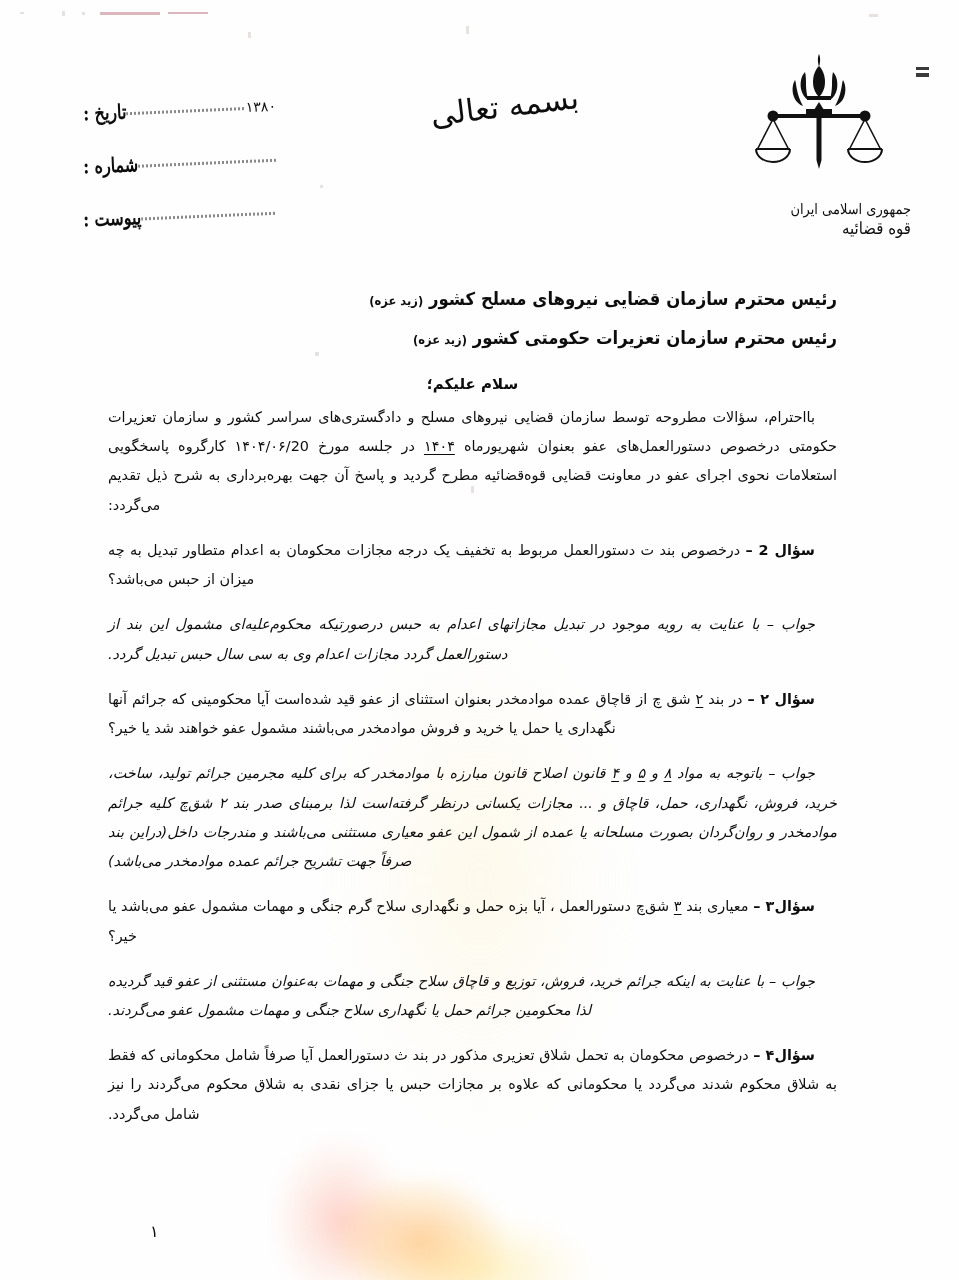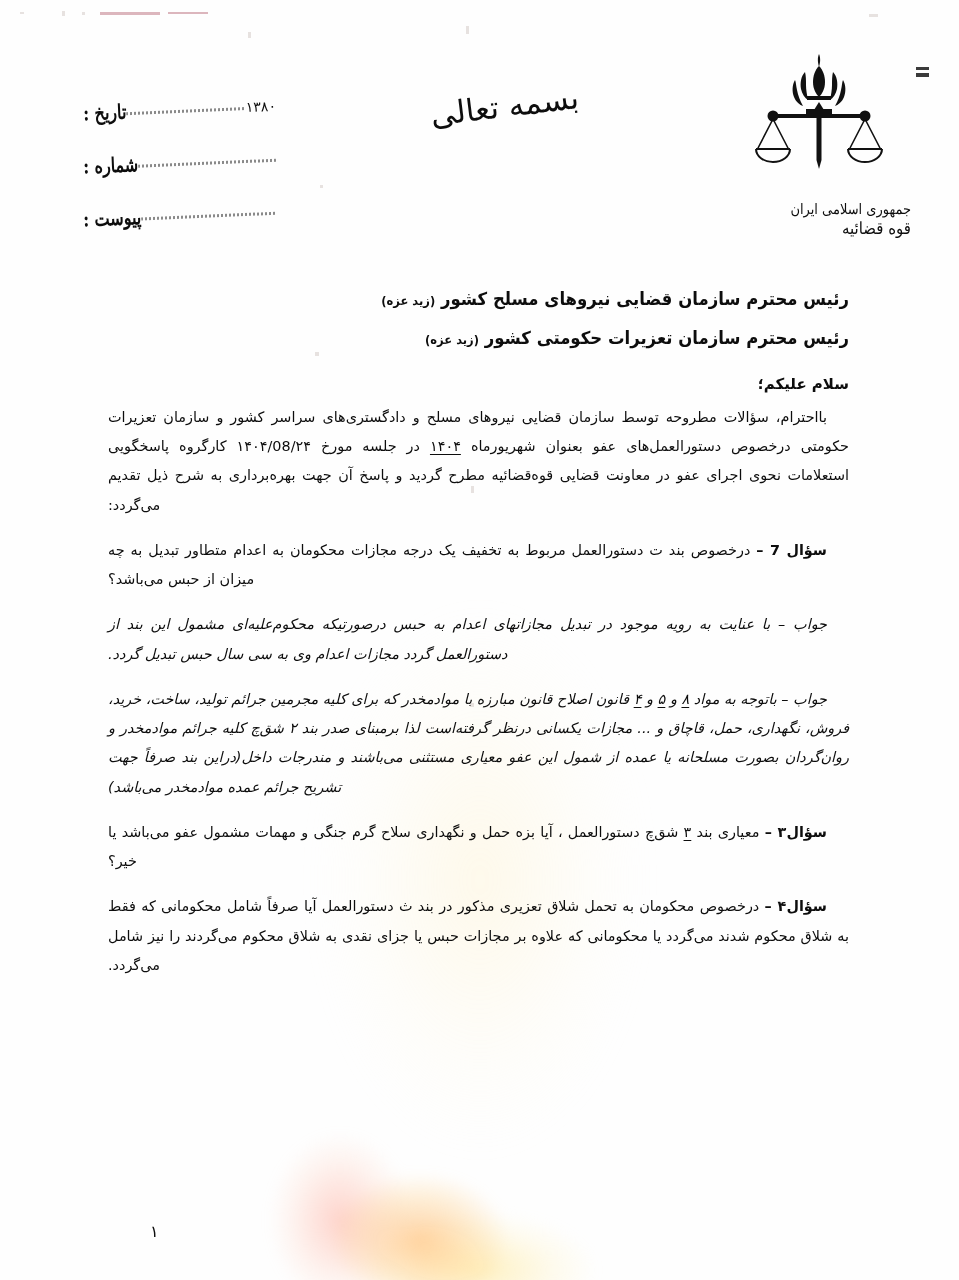--- a/index.html
+++ b/index.html
@@ -135,21 +135,21 @@
     font-size: 31px;
     font-family: "DejaVu Serif", "Liberation Serif", serif;
     transform: rotate(-7deg);
     white-space: nowrap;
     letter-spacing: 1px;
   }
 
   
   .content {
     position: absolute;
-    right: 110px;
+    right: 122px;
     left: 108px;
     top: 292px;
     text-align: right;
   }
   .addressee {
     font-size: 16.5px;
     font-weight: 700;
     line-height: 1;
     margin-bottom: 22px;
     letter-spacing: -0.2px;
@@ -158,20 +158,21 @@
   }
   .addressee .hon {
     font-size: 11.5px;
     font-weight: 700;
   }
   .salutation {
     font-size: 15px;
     font-weight: 700;
     margin-top: 28px;
     margin-bottom: 10px;
+    text-align: center;
   }
   p.para {
     font-size: 14.4px;
     line-height: 2.03;
     margin: 0 0 16px 0;
     text-align: justify;
     text-align-last: left;
     direction: rtl;
   }
   p.para.indent { text-indent: 22px; }
@@ -272,42 +273,48 @@
       <span class="hon">(زید عزه)</span>
     </div>
     <div class="addressee">
       <span>رئیس محترم سازمان تعزیرات حکومتی کشور</span>
       <span class="hon">(زید عزه)</span>
     </div>
 
     <div class="salutation">سلام علیکم؛</div>
 
     <p class="para indent">
-      <span>بااحترام، سؤالات مطروحه توسط سازمان قضایی نیروهای مسلح و دادگستری‌های سراسر کشور و سازمان تعزیرات حکومتی درخصوص دستورالعمل‌های عفو بعنوان شهریورماه </span><span class="u">۱۴۰۴</span><span> در جلسه مورخ </span><span>۱۴۰۴/08/۲۴</span><span> کارگروه پاسخگویی استعلامات نحوی اجرای عفو در معاونت قضایی قوه‌قضائیه مطرح گردید و پاسخ آن جهت بهره‌برداری به شرح ذیل تقدیم می‌گردد:</span>
+      <span>بااحترام، سؤالات مطروحه توسط سازمان قضایی نیروهای مسلح و دادگستری‌های سراسر کشور و سازمان تعزیرات حکومتی درخصوص دستورالعمل‌های عفو بعنوان شهریورماه </span><span class="u">۱۴۰۴</span><span> در جلسه مورخ </span><span>۱۴۰۴/۰۶/20</span><span> کارگروه پاسخگویی استعلامات نحوی اجرای عفو در معاونت قضایی قوه‌قضائیه مطرح گردید و پاسخ آن جهت بهره‌برداری به شرح ذیل تقدیم می‌گردد:</span>
     </p>
 
     <div class="qa-block">
       <p class="para indent">
-        <span class="q-label">سؤال 7 –</span><span> درخصوص بند ت دستورالعمل مربوط به تخفیف یک درجه مجازات محکومان به اعدام متطاور تبدیل به چه میزان از حبس می‌باشد؟</span>
+        <span class="q-label">سؤال 2 –</span><span> درخصوص بند ت دستورالعمل مربوط به تخفیف یک درجه مجازات محکومان به اعدام متطاور تبدیل به چه میزان از حبس می‌باشد؟</span>
       </p>
       <p class="para answer">
         <span>جواب –</span><span> با عنایت به رویه موجود در تبدیل مجازاتهای اعدام به حبس درصورتیکه محکوم‌علیه‌ای مشمول این بند از دستورالعمل گردد مجازات اعدام وی به سی سال حبس تبدیل گردد.</span>
       </p>
     </div>
 
     <div class="qa-block">
+      <p class="para indent">
+        <span class="q-label">سؤال ۲ –</span><span> در بند </span><span class="u">۲</span><span> شق چ از قاچاق عمده موادمخدر بعنوان استثنای از عفو قید شده‌است آیا محکومینی که جرائم آنها نگهداری یا حمل یا خرید و فروش موادمخدر می‌باشند مشمول عفو خواهند شد یا خیر؟</span>
+      </p>
       <p class="para answer">
         <span>جواب –</span><span> باتوجه به مواد </span><span class="u">۸</span><span> و </span><span class="u">۵</span><span> و </span><span class="u">۴</span><span> قانون اصلاح قانون مبارزه با موادمخدر که برای کلیه مجرمین جرائم تولید، ساخت، خرید، فروش، نگهداری، حمل، قاچاق و ... مجازات یکسانی درنظر گرفته‌است لذا برمبنای صدر بند ۲ شق‌چ کلیه جرائم موادمخدر و روان‌گردان بصورت مسلحانه یا عمده از شمول این عفو معیاری مستثنی می‌باشند و مندرجات داخل(دراین بند صرفاً جهت تشریح جرائم عمده موادمخدر می‌باشد)</span>
       </p>
     </div>
 
     <div class="qa-block">
       <p class="para indent">
         <span class="q-label">سؤال۳ –</span><span> معیاری بند </span><span class="u">۳</span><span> شق‌چ دستورالعمل ، آیا بزه حمل و نگهداری سلاح گرم جنگی و مهمات مشمول عفو می‌باشد یا خیر؟</span>
       </p>
+      <p class="para answer">
+        <span>جواب –</span><span> با عنایت به اینکه جرائم خرید، فروش، توزیع و قاچاق سلاح جنگی و مهمات به‌عنوان مستثنی از عفو قید گردیده لذا محکومین جرائم حمل یا نگهداری سلاح جنگی و مهمات مشمول عفو می‌گردند.</span>
+      </p>
     </div>
 
     <div class="qa-block">
       <p class="para indent">
         <span class="q-label">سؤال۴ –</span><span> درخصوص محکومان به تحمل شلاق تعزیری مذکور در بند ث دستورالعمل آیا صرفاً شامل محکومانی که فقط به شلاق محکوم شدند می‌گردد یا محکومانی که علاوه بر مجازات حبس یا جزای نقدی به شلاق محکوم می‌گردند را نیز شامل می‌گردد.</span>
       </p>
     </div>
 
   </div>
 

